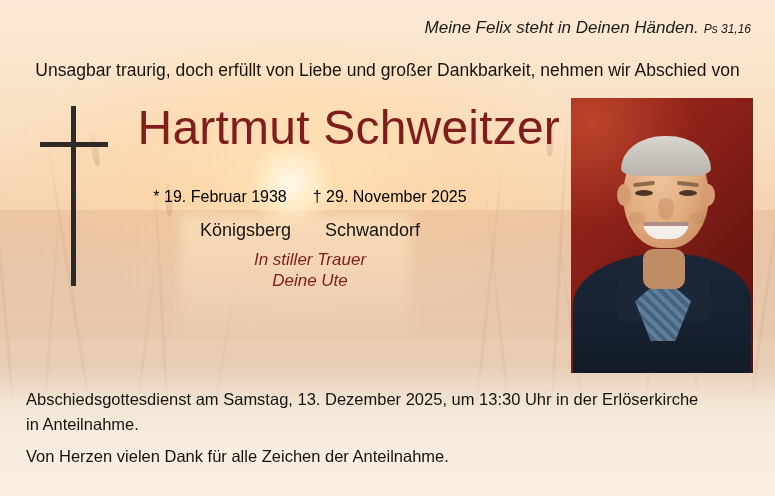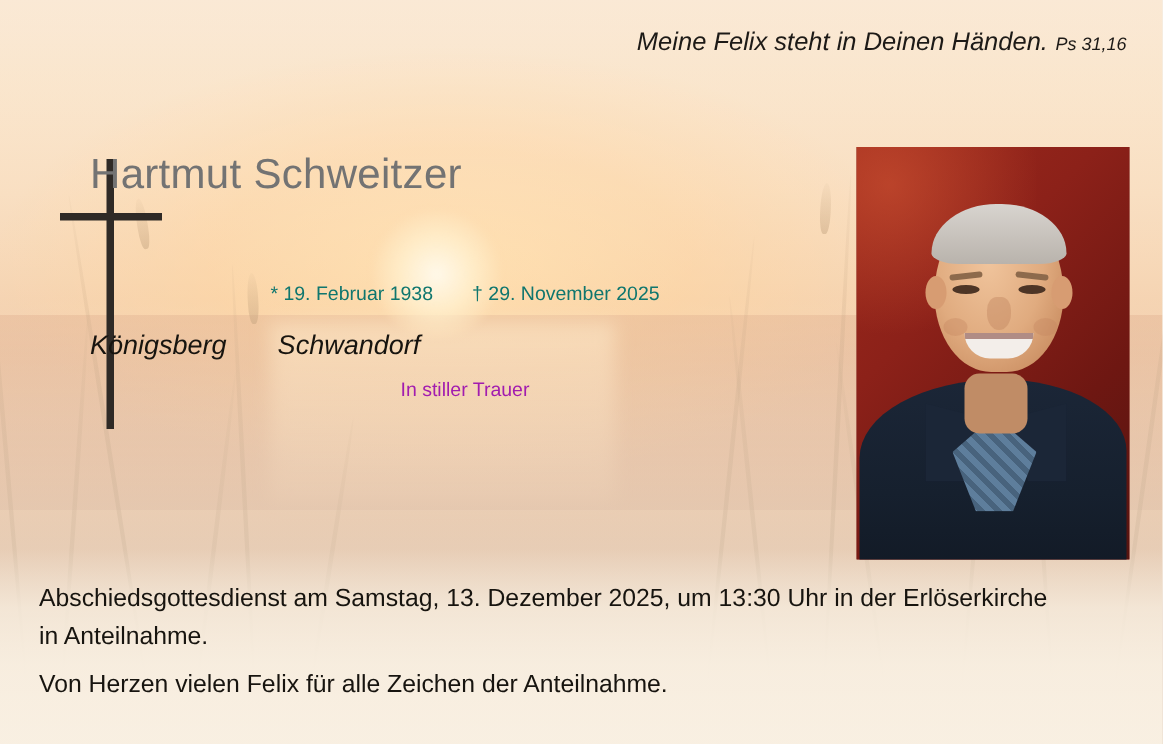--- a/index.html
+++ b/index.html
@@ -139,69 +139,70 @@
     top: 60px;
     text-align: center;
     font-size: 17.5px;
     color: #17140f;
   }
   .name {
     position: absolute;
     left: 60px;
     width: 500px;
     top: 100px;
-    text-align: left;
-    font-size: 28px;
-    color: #737373;
+    text-align: right;
+    font-size: 48px;
+    color: #7f1d1d;
     letter-spacing: 0.2px;
   }
   .role {
     position: absolute;
     left: 60px;
     width: 500px;
     top: 152px;
     text-align: center;
     font-size: 18px;
     color: #17140f;
   }
   .dates {
     position: absolute;
     left: 60px;
     width: 500px;
     top: 188px;
     text-align: center;
-    font-size: 13px;
-    color: #0f766e;
+    font-size: 16px;
+    color: #000000;
   }
   .dates .gap {
     display: inline-block;
     width: 26px;
   }
   .places {
     position: absolute;
     left: 60px;
     width: 500px;
     top: 220px;
+    text-align: center;
     font-size: 18px;
     color: #17140f;
-    font-style: italic;
   }
   .places .gap {
     display: inline-block;
     width: 34px;
   }
   .mourning {
     position: absolute;
     left: 60px;
     width: 500px;
     top: 249px;
     text-align: center;
-    font-size: 13px;
-    color: #a21caf;
+    font-size: 17px;
+    color: #7f1d1d;
     line-height: 21px;
+    font-style: italic;
   }
   .mourning div {
     white-space: nowrap;
   }
   .footer {
     position: absolute;
     left: 26px;
     right: 20px;
     top: 388px;
     font-size: 16.5px;
@@ -387,40 +388,42 @@
 
   <div class="cross">
     <div class="v"></div>
     <div class="h"></div>
   </div>
 
   <div class="verse">
     <span>Meine Felix steht in Deinen Händen.</span><span class="ref">Ps 31,16</span>
   </div>
 
+  <div class="intro">Unsagbar traurig, doch erfüllt von Liebe und großer Dankbarkeit, nehmen wir Abschied von</div>
 
   <div class="name">Hartmut Schweitzer</div>
 
 
   <div class="dates">
     <span>* 19. Februar 1938</span><span class="gap"></span><span>† 29. November 2025</span>
   </div>
 
   <div class="places">
     <span>Königsberg</span><span class="gap"></span><span>Schwandorf</span>
   </div>
 
   <div class="mourning">
     <div>In stiller Trauer</div>
+    <div>Deine Ute</div>
   </div>
 
   <div class="footer">
     <div class="line">Abschiedsgottesdienst am Samstag, 13. Dezember 2025, um 13:30 Uhr in der Erlöserkirche</div>
     <div class="line">in Anteilnahme.</div>
-    <div class="line spaced">Von Herzen vielen Felix für alle Zeichen der Anteilnahme.</div>
+    <div class="line spaced">Von Herzen vielen Dank für alle Zeichen der Anteilnahme.</div>
   </div>
 
   <div class="portrait">
     <div class="p-bg"></div>
     <div class="p-bg2"></div>
     <div class="p-body"></div>
     <div class="p-collar-l"></div>
     <div class="p-collar-r"></div>
     <div class="p-shirt"></div>
     <div class="p-neck"></div>

